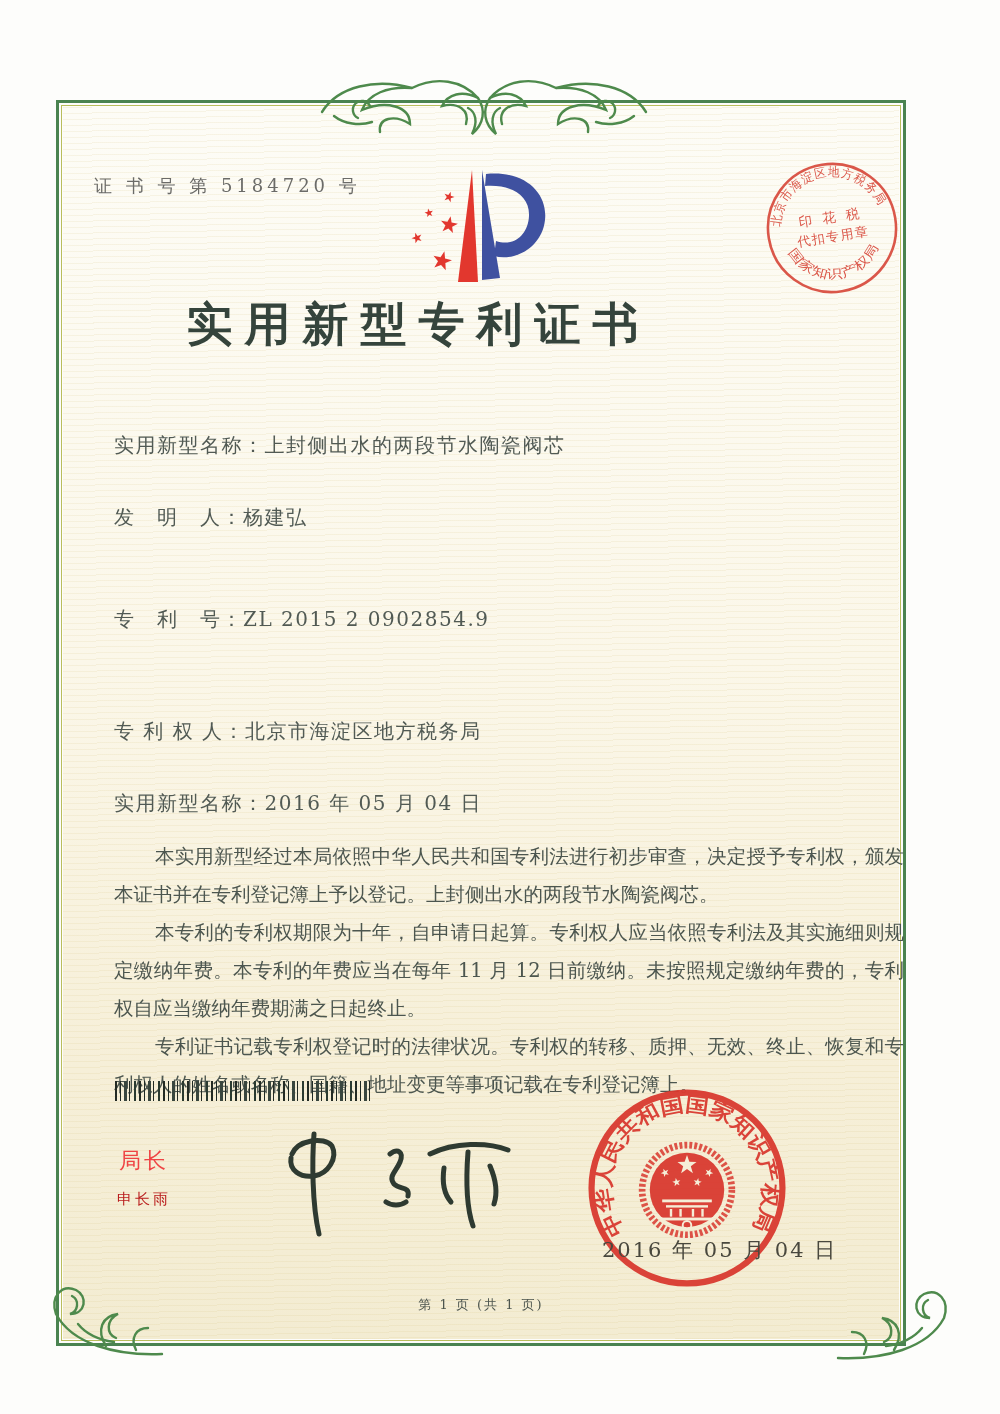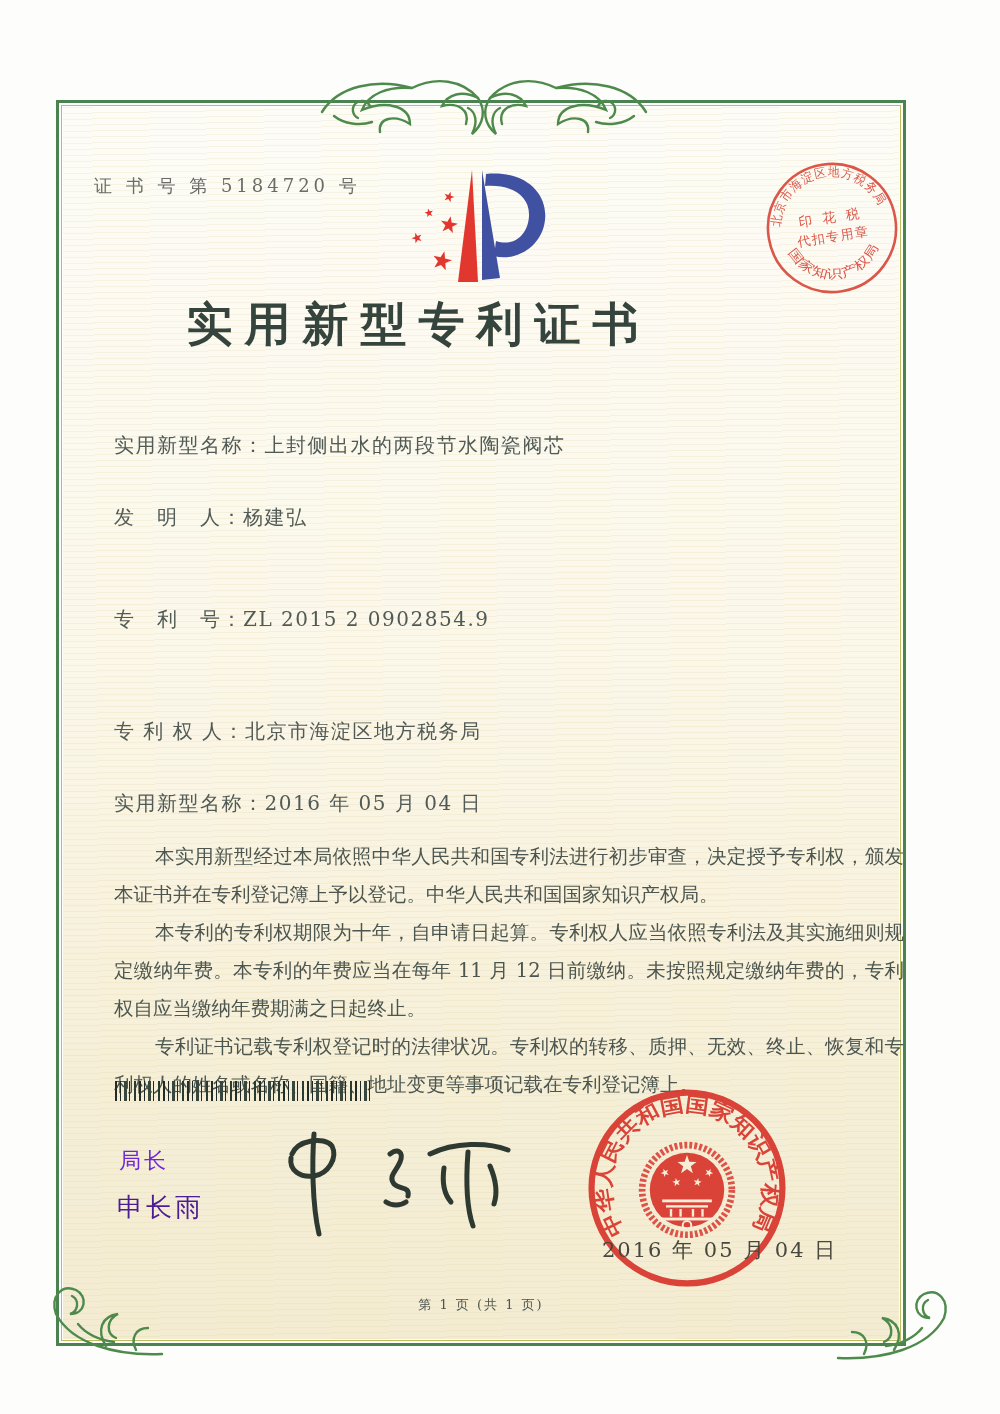--- a/index.html
+++ b/index.html
@@ -20,22 +20,22 @@
   .body-text{position:absolute;left:114px;top:838px;width:790px;font-size:19.5px;line-height:38px;
              text-align:justify;color:#4c564f;z-index:3;}
   .body-text p{margin:0;text-indent:2.1em;}
   .barcode{position:absolute;left:115px;top:1081px;width:258px;height:20px;z-index:3;
     background-image:repeating-linear-gradient(90deg,
       #232b24 0 2px, rgba(0,0,0,0) 2px 5px,
       #1f2a24 5px 6px, rgba(0,0,0,0) 6px 9px,
       #39463e 9px 12px, rgba(0,0,0,0) 12px 14px,
       #232b24 14px 15px, rgba(0,0,0,0) 15px 19px,
       #2a3a30 19px 21px, rgba(0,0,0,0) 21px 24px);}
-  .signer-title{position:absolute;left:119px;top:1146px;font-size:22px;letter-spacing:3px;color:#6d28d9;z-index:3;}
-  .signer-name{position:absolute;left:117px;top:1190px;font-size:26px;letter-spacing:3px;color:#4c1d95;z-index:3;}
+  .signer-title{position:absolute;left:119px;top:1146px;font-size:22px;letter-spacing:3px;color:#ef4444;z-index:3;}
+  .signer-name{position:absolute;left:117px;top:1190px;font-size:15px;letter-spacing:3px;color:#b91c1c;z-index:3;}
   .seal-date{position:absolute;left:602px;top:1236px;font-size:21px;letter-spacing:2px;color:#48473d;z-index:6;}
   .footer{position:absolute;left:56px;top:1296px;width:850px;text-align:center;font-size:13px;
           letter-spacing:2px;color:#4c554e;z-index:3;}
   
   .logo-svg{position:absolute;left:406px;top:168px;z-index:3;}
   .tax-stamp-svg{position:absolute;left:752px;top:148px;z-index:4;opacity:.92;}
   .seal-svg{position:absolute;left:582px;top:1083px;z-index:5;opacity:.95;}
   .sig-svg{position:absolute;left:262px;top:1120px;z-index:4;}
   .orn-top{position:absolute;left:314px;top:72px;z-index:2;}
   .orn-bl{position:absolute;left:42px;top:1280px;z-index:2;}
@@ -119,21 +119,21 @@
 
   <h1 class="title">实用新型专利证书</h1>
 
   <div class="field-row" style="top:432px"><span>实用新型名称：</span><span>上封侧出水的两段节水陶瓷阀芯</span></div>
   <div class="field-row" style="top:504px"><span>发　明　人：</span><span>杨建弘</span></div>
   <div class="field-row" style="top:606px"><span>专　利　号：</span><span>ZL 2015 2 0902854.9</span></div>
   <div class="field-row" style="top:718px"><span>专 利 权 人：</span><span>北京市海淀区地方税务局</span></div>
   <div class="field-row" style="top:790px"><span>实用新型名称：</span><span>2016 年 05 月 04 日</span></div>
 
   <div class="body-text">
-    <p>本实用新型经过本局依照中华人民共和国专利法进行初步审查，决定授予专利权，颁发本证书并在专利登记簿上予以登记。中华人民共和国国家知识产权局。</p>
+    <p>本实用新型经过本局依照中华人民共和国专利法进行初步审查，决定授予专利权，颁发本证书并在专利登记簿上予以登记。上封侧出水的两段节水陶瓷阀芯。</p>
     <p>本专利的专利权期限为十年，自申请日起算。专利权人应当依照专利法及其实施细则规定缴纳年费。本专利的年费应当在每年 11 月 12 日前缴纳。未按照规定缴纳年费的，专利权自应当缴纳年费期满之日起终止。</p>
     <p>专利证书记载专利权登记时的法律状况。专利权的转移、质押、无效、终止、恢复和专利权人的姓名或名称、国籍、地址变更等事项记载在专利登记簿上。</p>
   </div>
 
   <div class="barcode"></div>
 
   <div class="signer-title">局长</div>
   <div class="signer-name">申长雨</div>
 
   <svg class="sig-svg" width="255" height="130" viewBox="0 0 255 130">

